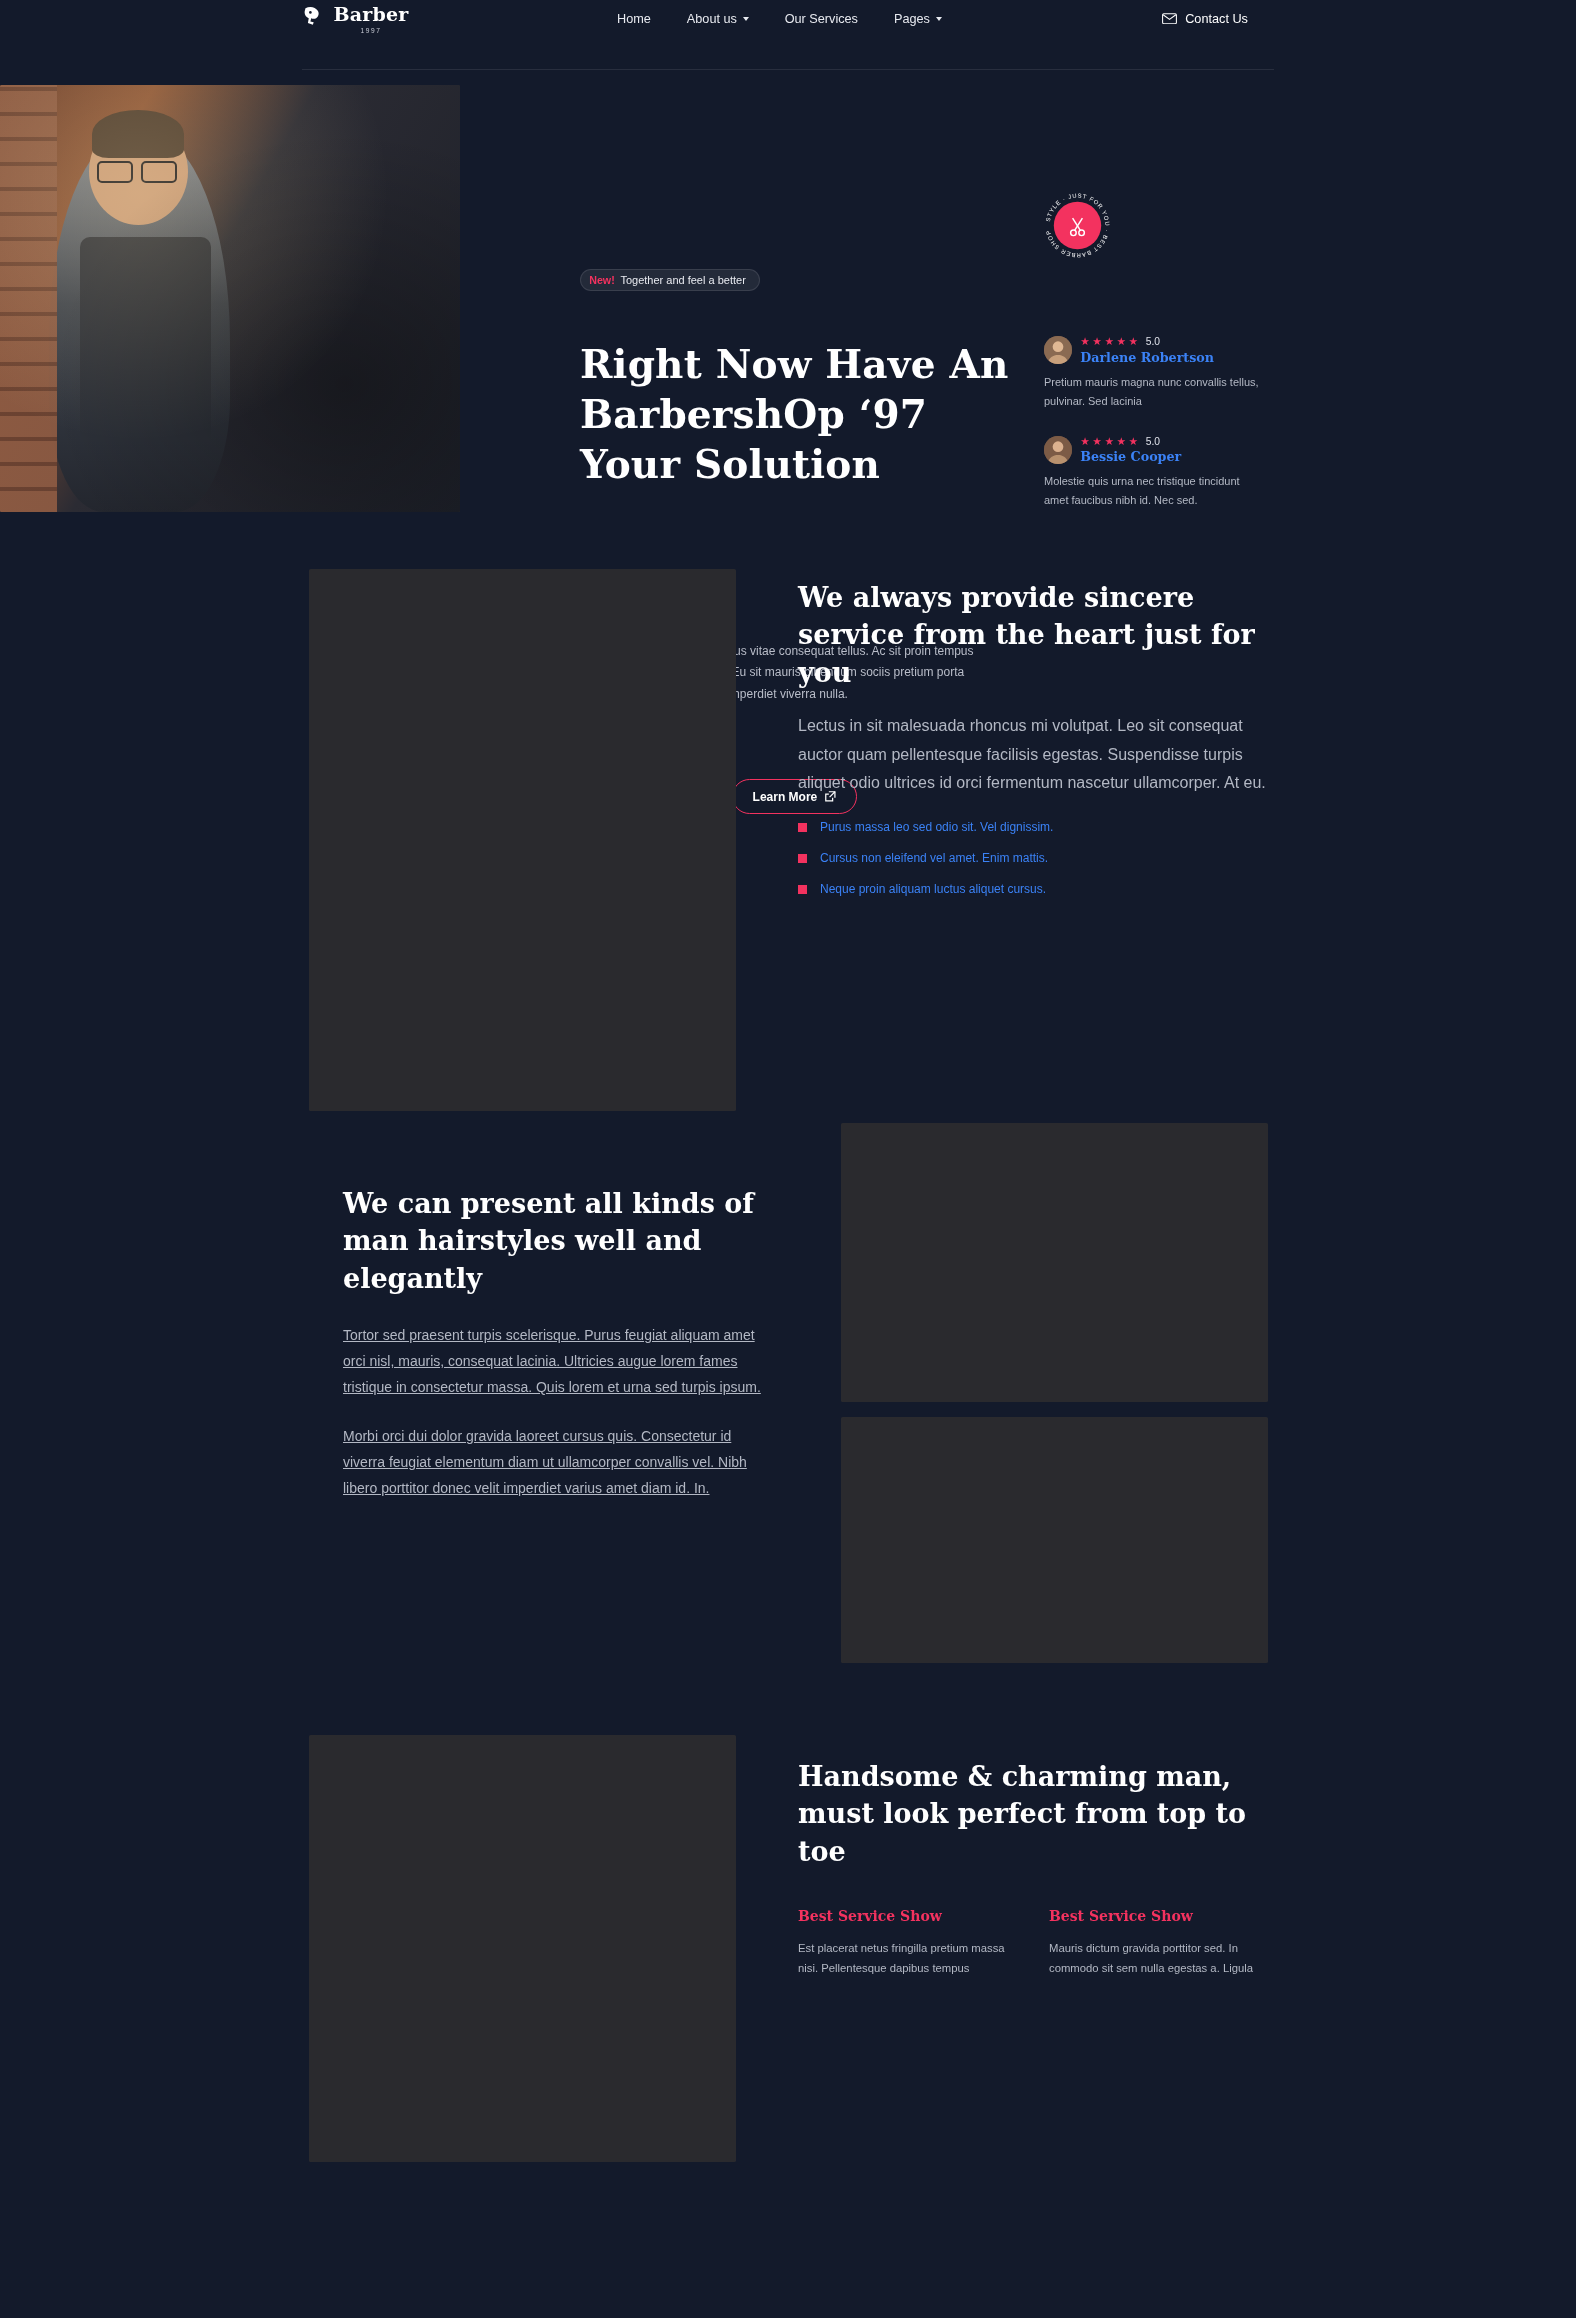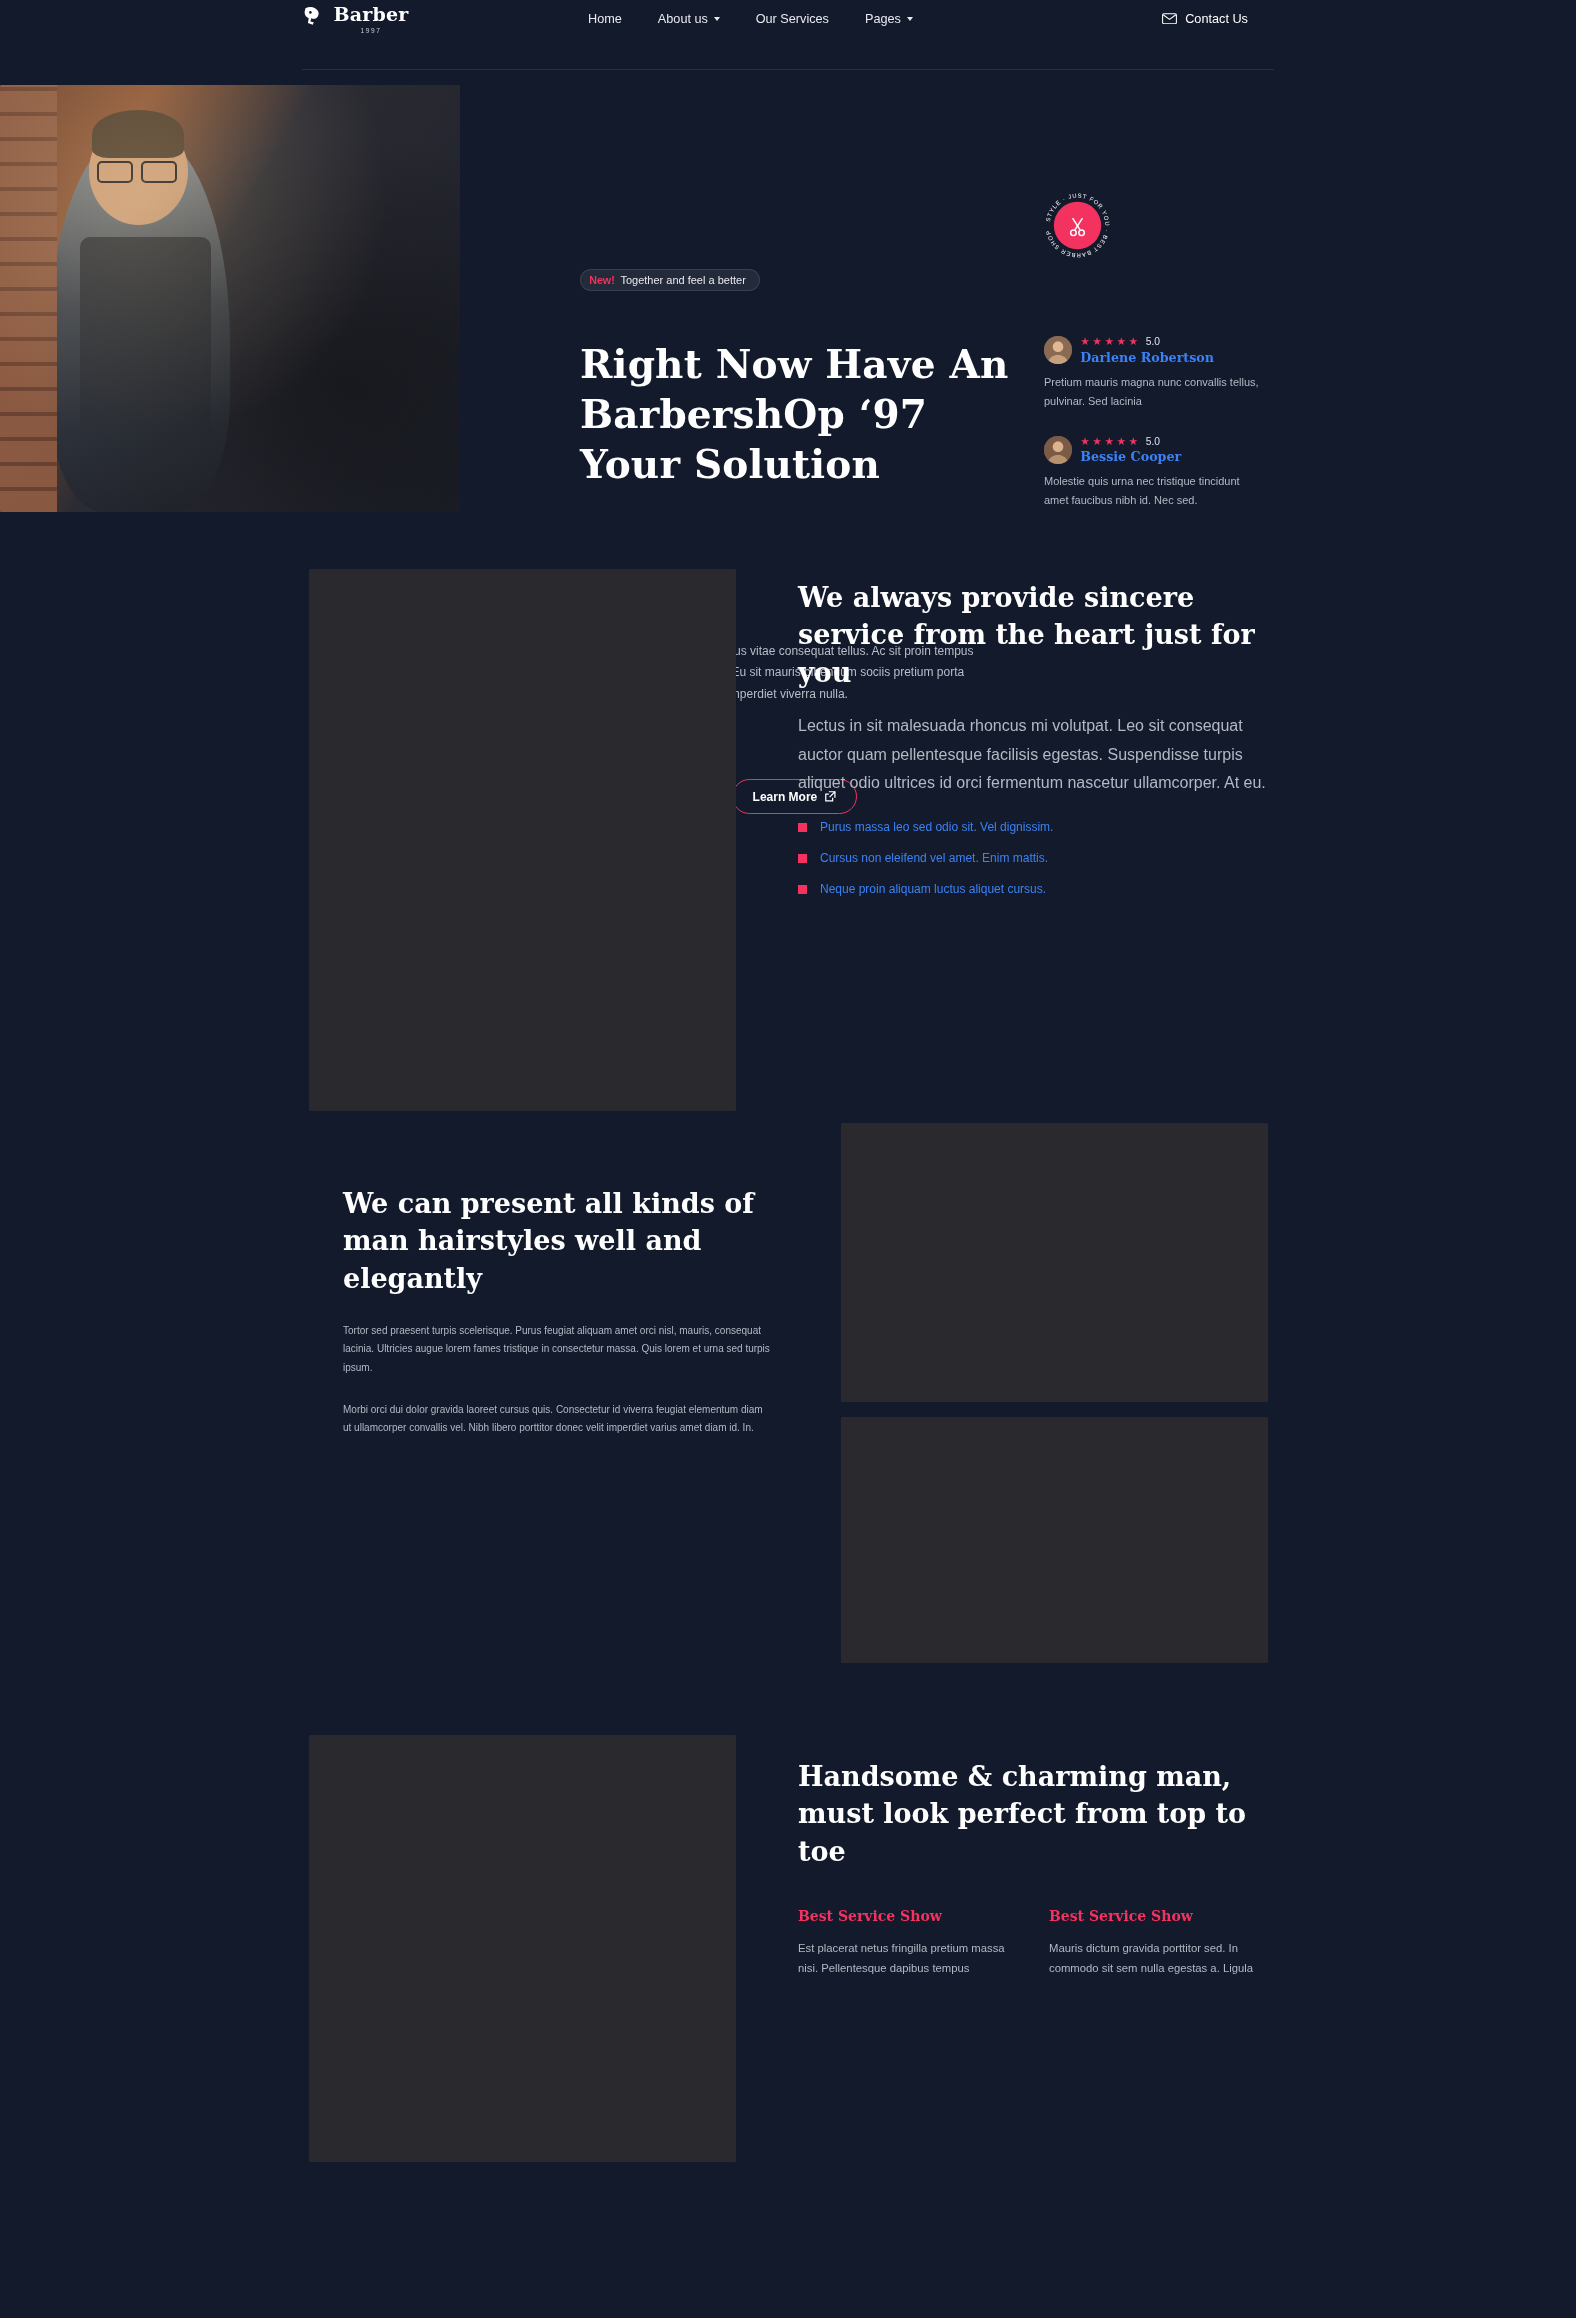--- a/index.html
+++ b/index.html
@@ -43,21 +43,21 @@
     line-height: 1;
   }
   .logo-sub {
     font-size: 6.6px;
     color: #c9ccd6;
     letter-spacing: 1.6px;
     margin-top: 2.5px;
   }
   .nav {
     position: absolute;
-    left: 588px;
+    left: 617px;
     top: 11.5px;
     display: flex;
     align-items: center;
     gap: 36px;
   }
   .nav-item {
     font-size: 12.7px;
     color: #e8eaf0;
     display: flex;
     align-items: center;
@@ -244,24 +244,25 @@
     font-size: 12px;
     color: #3b82f6;
   }
   .sq { width: 9px; height: 9px; background: #f3325f; flex: none; }
 
   
   .sec3 { position: relative; height: 460px; }
   .s3-left { position: absolute; left: 343px; top: 25px; width: 435px; }
   .s3-para {
     margin-top: 25px;
-    font-size: 10px;
+    font-size: 14px;
     line-height: 1.86;
     color: #b3b8c4;
     width: 427px;
+    text-decoration: underline;
   }
   .s3-para + .s3-para { margin-top: 23px; }
   .s3-img1 {
     position: absolute; left: 841px; top: -37px;
     width: 427px; height: 279px;
   }
   .s3-img2 {
     position: absolute; left: 841px; top: 257px;
     width: 427px; height: 246px;
   }

